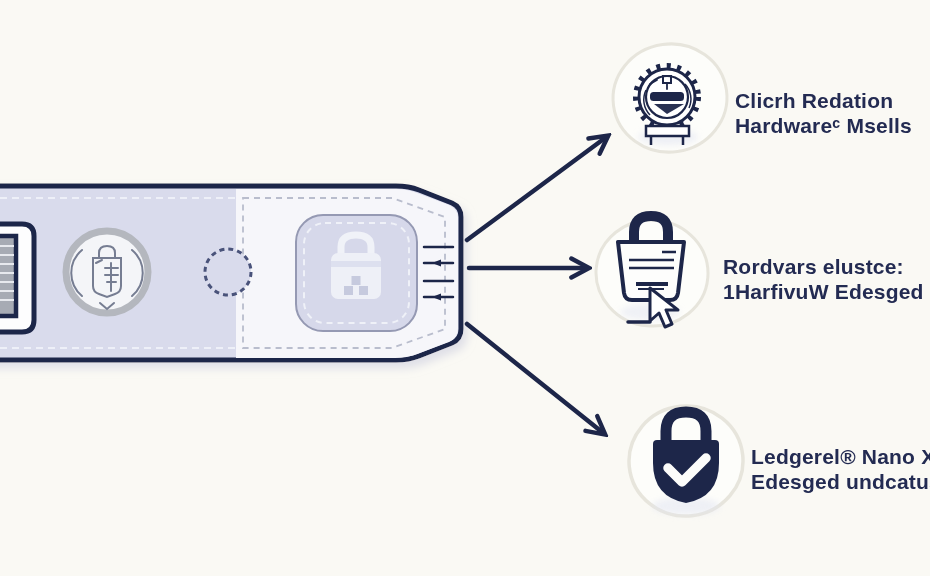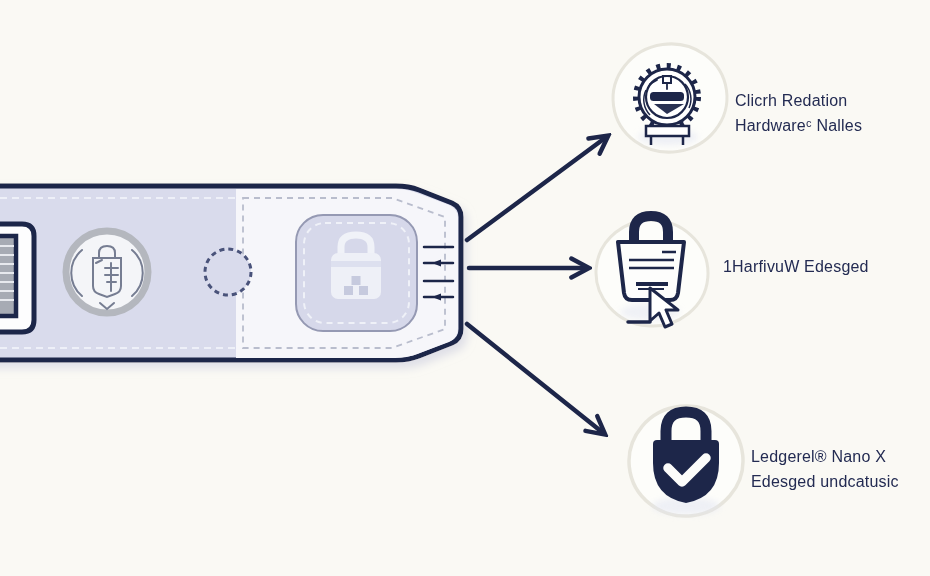--- a/index.html
+++ b/index.html
@@ -6,22 +6,22 @@
   .canvas{
     position:relative;
     width:930px;height:576px;
     overflow:hidden;
     background:var(--background,#faf9f4);
     font-family:"Liberation Sans", sans-serif;
   }
   .scene{position:absolute;left:0;top:0;}
   .label{
     position:absolute;
-    font-weight:400;
-    font-size:16px;
+    font-weight:700;
+    font-size:21px;
     line-height:25px;
     letter-spacing:.2px;
     color:var(--text,#232b52);
     white-space:nowrap;
   }
   .label .line{display:block;}
   #label-1{left:735px;top:88px;}
   #label-2{left:723px;top:254px;}
   #label-3{left:751px;top:444px;}
 </style>
@@ -142,24 +142,25 @@
       <g>
         <path d="M 666 443 V 431 Q 666 412 686 412 Q 706 412 706 431 V 443" fill="none" style="stroke:var(--navy)" stroke-width="11"></path>
         <path d="M 657 440 H 715 Q 719 440 719 444 V 463 Q 719 497 686 503 Q 653 497 653 463 V 444 Q 653 440 657 440 Z" style="fill:var(--navy)"></path>
         <path d="M 668 468 L 682 482 L 706 458" fill="none" stroke="#fcfcfa" stroke-width="9.5" stroke-linecap="round" stroke-linejoin="round"></path>
       </g>
     </g>
   </svg>
 
   <div class="label" id="label-1">
     <span class="line">Clicrh Redation</span>
-    <span class="line">Hardwareᶜ Nalles</span>
+    <span class="line">Hardwareᶜ Msells</span>
   </div>
 
   <div class="label" id="label-2">
+    <span class="line">Rordvars elustce:</span>
     <span class="line">1HarfivuW Edesged</span>
   </div>
 
   <div class="label" id="label-3">
     <span class="line">Ledgerel® Nano X</span>
     <span class="line">Edesged undcatusic</span>
   </div>
 
 </div>
 

